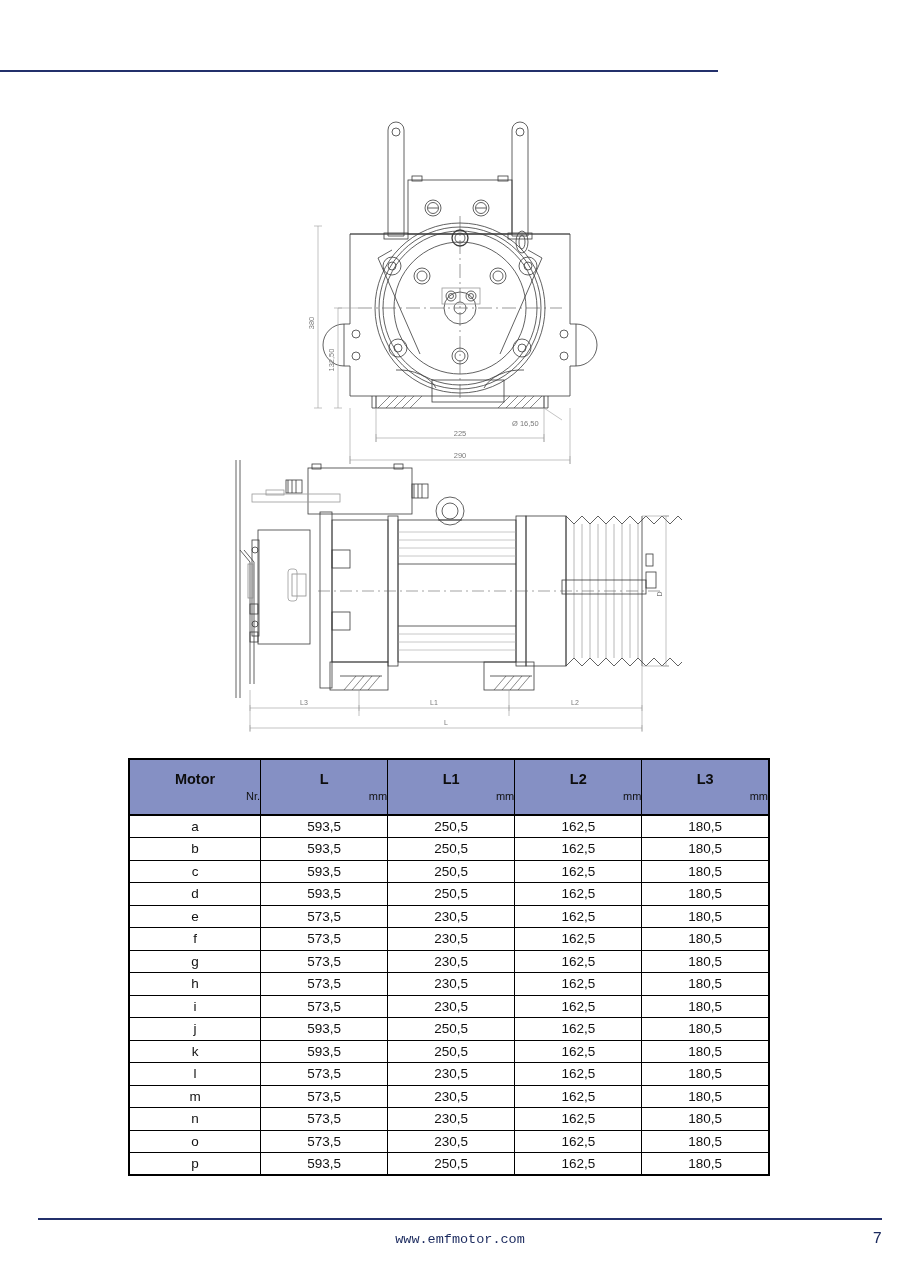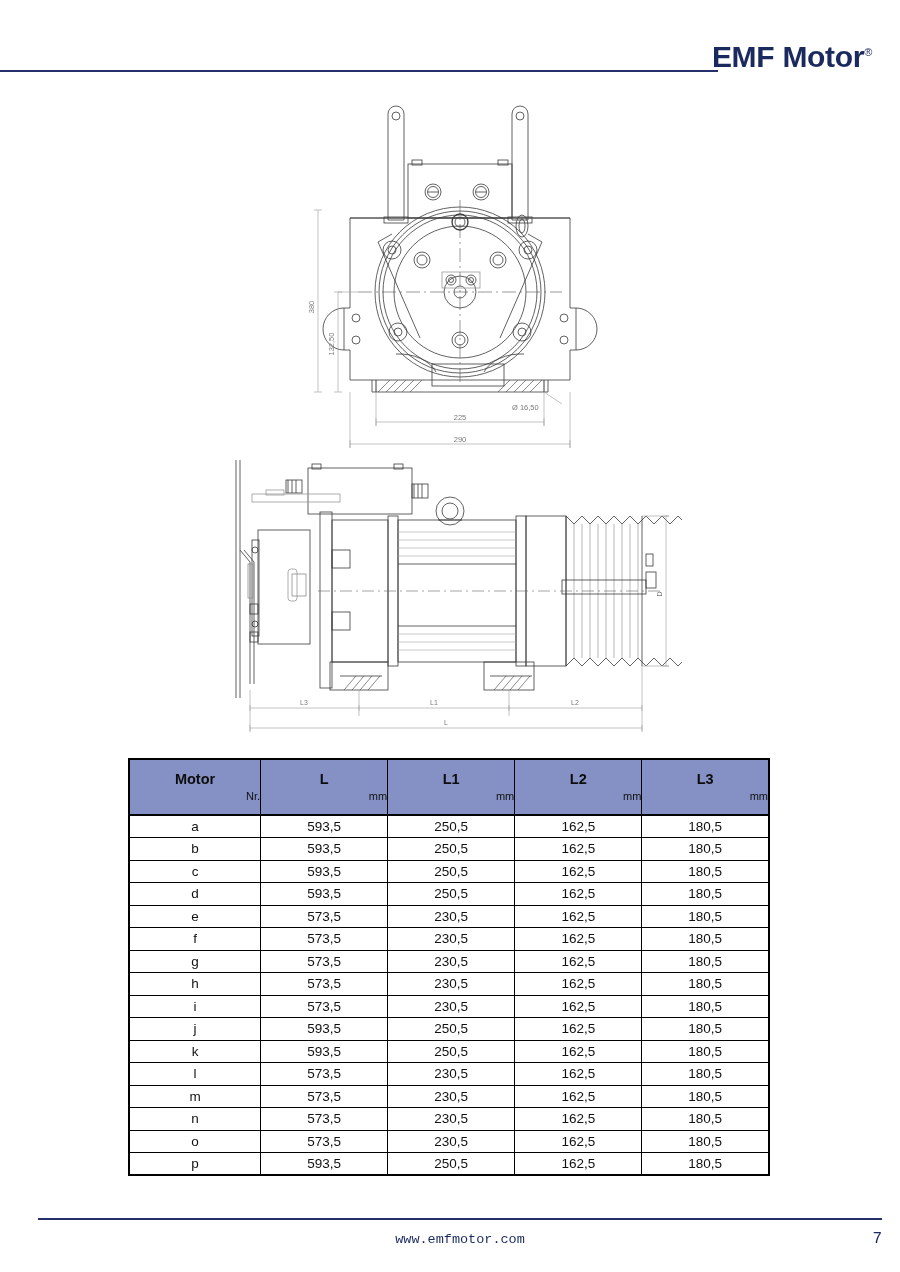--- a/index.html
+++ b/index.html
@@ -85,29 +85,25 @@
   }
 
   
   text.dimtxt { font-family: "Liberation Sans", sans-serif; fill: #7a7a7a; }
 </style>
 </head>
 <body>
 
 <div class="header">
   <div class="header-rule"></div>
-  <div class="logo">
-    <span class="emf">EMF</span>
-    <span class="motor">Motor</span><span class="reg">®</span>
-  </div>
 </div>
 
 <div class="drawings">
 
-  <div class="dwg" style="left:300px; top:0px;text-align:right;">
+  <div class="dwg" style="left:300px; top:16px;text-align:right;">
     <svg width="320" height="370" viewBox="0 0 320 370">
       <g fill="none" stroke="#3a3a3a" stroke-width="0.8">
 
         <g>
           <path d="M88 22 a8 8 0 0 1 16 0 L104 128 L88 128 Z"></path>
           <circle cx="96" cy="24" r="4"></circle>
           <rect x="84" y="125" width="24" height="6"></rect>
         </g>
         <g>
           <path d="M212 22 a8 8 0 0 1 16 0 L228 128 L212 128 Z"></path>

